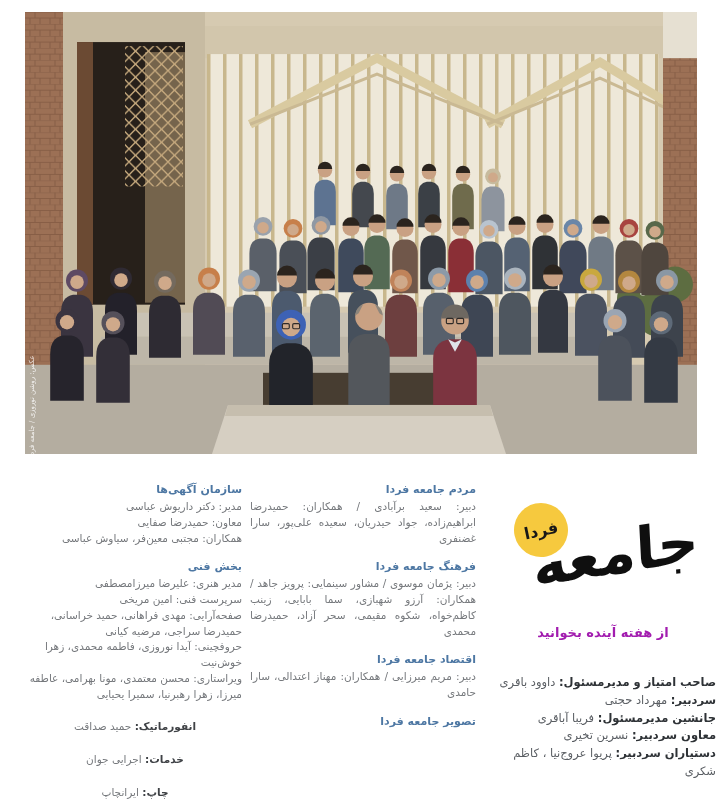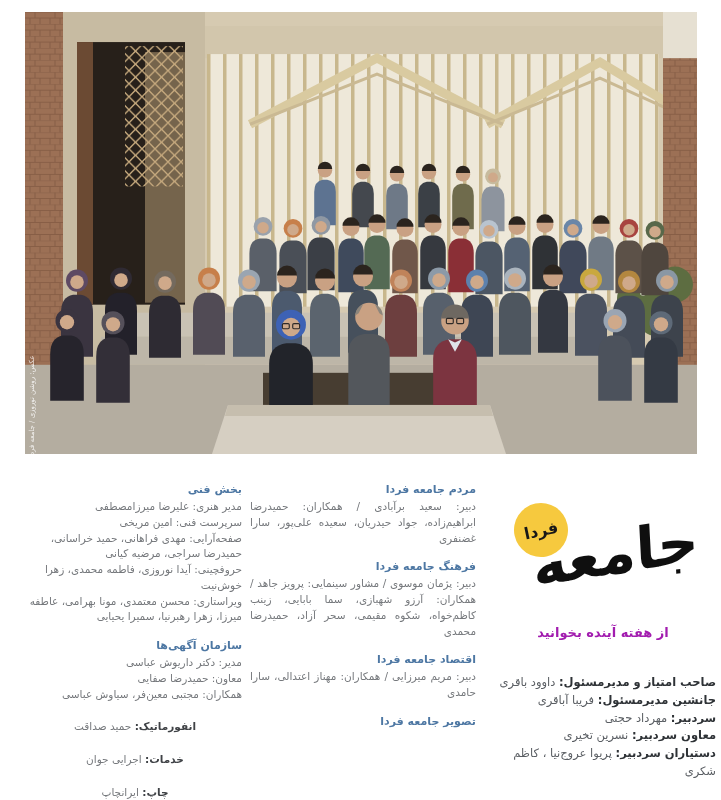--- a/index.html
+++ b/index.html
@@ -204,28 +204,28 @@
         <div class="logo-word">جامعه</div>
       </div>
       <div class="tagline">از هفته آینده بخوانید</div>
 
       <div class="masthead">
         <div class="m-row">
           <span class="m-label">صاحب امتیاز و مدیرمسئول:</span>
           <span class="m-value">داوود باقری</span>
         </div>
         <div class="m-row">
+          <span class="m-label">سردبیر:</span>
+          <span class="m-value">مهرداد حجتی</span>
+        </div>
+        <div class="m-row">
           <span class="m-label">جانشین مدیرمسئول:</span>
           <span class="m-value">فریبا آباقری</span>
         </div>
         <div class="m-row">
-          <span class="m-label">سردبیر:</span>
-          <span class="m-value">مهرداد حجتی</span>
-        </div>
-        <div class="m-row">
           <span class="m-label">معاون سردبیر:</span>
           <span class="m-value">نسرین تخیری</span>
         </div>
         <div class="m-row">
           <span class="m-label">دستیاران سردبیر:</span>
           <span class="m-value">پریوا عروج‌نیا ، کاظم شکری</span>
         </div>
       </div>
     </div>
 
@@ -243,34 +243,34 @@
         <div class="sec-body">دبیر: مریم میرزایی / همکاران: مهناز اعتدالی، سارا حامدی</div>
       </section>
       <section class="sec">
         <div class="sec-title">تصویر جامعه فردا</div>
 
       </section>
 
     </div>
 
     <div class="col-office">
+      <section class="sec">
+        <div class="sec-title">سازمان آگهی‌ها</div>
+        <div class="office-line">مدیر: دکتر داریوش عباسی</div>
+        <div class="office-line">معاون: حمیدرضا صفایی</div>
+        <div class="office-line">همکاران: مجتبی معین‌فر، سیاوش عباسی</div>
+      </section>
       <section class="sec">
         <div class="sec-title">بخش فنی</div>
         <div class="office-line">مدیر هنری: علیرضا میرزامصطفی</div>
         <div class="office-line">سرپرست فنی: امین مریخی</div>
         <div class="office-line">صفحه‌آرایی: مهدی فراهانی، حمید خراسانی، حمیدرضا سراجی، مرضیه کیانی</div>
         <div class="office-line">حروفچینی: آیدا نوروزی، فاطمه محمدی، زهرا خوش‌نیت</div>
         <div class="office-line">ویراستاری: محسن معتمدی، مونا بهرامی، عاطفه میرزا، زهرا رهبرنیا، سمیرا یحیایی</div>
       </section>
-      <section class="sec">
-        <div class="sec-title">سازمان آگهی‌ها</div>
-        <div class="office-line">مدیر: دکتر داریوش عباسی</div>
-        <div class="office-line">معاون: حمیدرضا صفایی</div>
-        <div class="office-line">همکاران: مجتبی معین‌فر، سیاوش عباسی</div>
-      </section>
       <div class="inline-row">
         <span class="inline-label">انفورماتیک:</span>
         <span>حمید صداقت</span>
       </div>
       <div class="inline-row">
         <span class="inline-label">خدمات:</span>
         <span>اجرایی جوان</span>
       </div>
       <div class="inline-row">
         <span class="inline-label">چاپ:</span>

